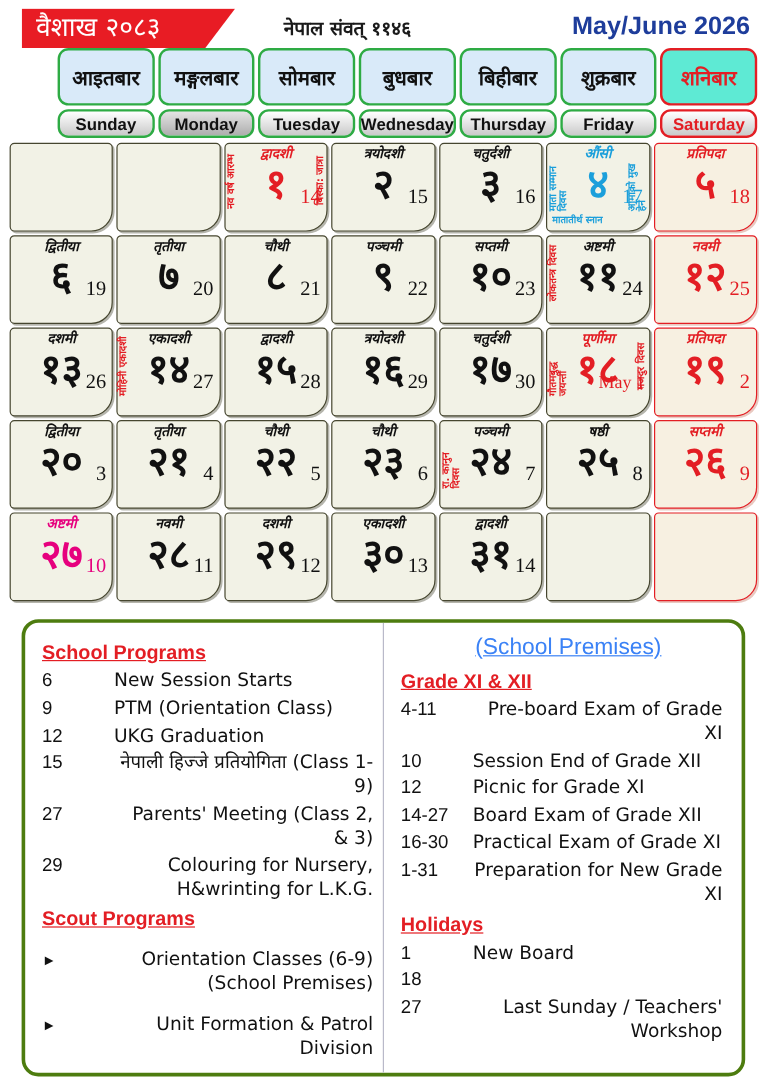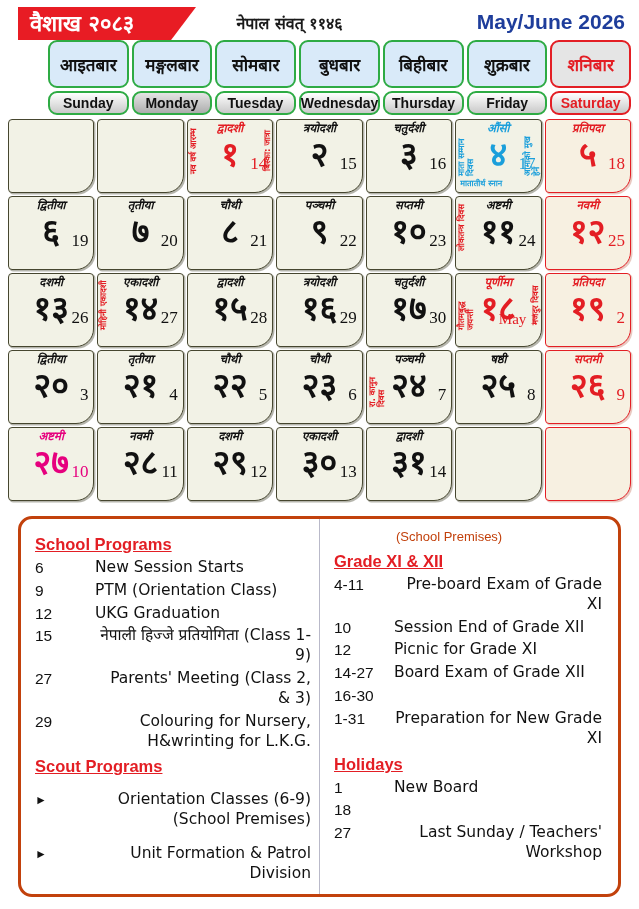--- a/index.html
+++ b/index.html
@@ -3,32 +3,32 @@
 <meta charset="utf-8">
 <style>
   html,body{margin:0;padding:0;background:#fff;}
   .page{position:relative;width:639px;height:909px;background:#fff;overflow:hidden;
         font-family:"Liberation Sans",sans-serif;}
   .dev{font-family:"DejaVu Sans",sans-serif;}
 
   
   .hdr{position:relative;height:40px;}
   .banner{position:absolute;left:18px;top:7px;width:178px;height:33px;background:#e81c24;
-          clip-path:polygon(0 0,100% 0,86% 100%,0 100%);color:#fff;font-weight:bold;
+          clip-path:polygon(0 0,100% 0,86% 100%,0 100%);color:#fff;font-weight:normal;
           font-size:22px;line-height:33px;padding-left:12px;box-sizing:border-box;}
   .samvat{position:absolute;left:0;right:60px;top:12px;text-align:center;font-size:16px;
           font-weight:bold;color:#1a1a1a;}
   .greg{position:absolute;right:14px;top:10px;font-size:21px;font-weight:bold;color:#1e3d9b;}
 
   
   .wk-row{display:grid;grid-template-columns:repeat(7,1fr);gap:3px;margin:0 8px;padding-left:40px;}
   .wk-np{height:44px;display:flex;align-items:center;justify-content:center;
          background:#d9eaf9;border:2.5px solid #2eab44;border-radius:9px;
          font-weight:bold;font-size:17px;color:#111;}
-  .wk-np.sat{background:#e5e5e5;border-color:#e31e24;color:#e31e24;}
+  .wk-np.sat{background:#5eead4;border-color:#e31e24;color:#e31e24;}
   .wk-en-row{margin-top:3px;}
   .wk-en{height:20px;display:flex;align-items:center;justify-content:center;
          background:linear-gradient(180deg,#ffffff 0%,#c9c9c9 100%);
          border:2.5px solid #2eab44;border-radius:9px;font-weight:bold;font-size:14px;color:#111;}
   .wk-en.shade{background:linear-gradient(180deg,#e4e4e4 0%,#adadad 100%);}
   .wk-en.sat{border-color:#e31e24;color:#e31e24;}
 
   
   .grid{display:grid;grid-template-columns:repeat(7,1fr);gap:3px;margin:4px 8px 0 8px;}
   .cell{position:relative;height:74px;background:#f2f2e6;border:1.5px solid #46462f;
@@ -43,32 +43,32 @@
   .note-l,.note-r{position:absolute;top:6px;bottom:16px;display:flex;align-items:center;
            justify-content:center;writing-mode:vertical-rl;transform:rotate(180deg);
            font-size:8.5px;font-weight:bold;line-height:1;}
   .note-l{left:1px;} .note-r{right:1px;}
   .note-b{position:absolute;left:4px;bottom:4px;font-size:8px;font-weight:bold;}
 
   .c-black{color:#111;} .c-red{color:#e31e24;} .c-blue{color:#1b9fdb;} .c-magenta{color:#e6007e;}
 
   
   .panel{position:absolute;left:18px;right:18px;top:516px;bottom:12px;
-         border:3px solid #c2410c;border-radius:14px;display:flex;overflow:hidden;}
+         border:3px solid #4d7c0f;border-radius:14px;display:flex;overflow:hidden;}
   .col{flex:1;padding:10px 8px 8px 14px;box-sizing:border-box;}
   .col.left{border-right:1px solid #b9b9c9;}
   .sec-head{color:#e31e24;font-weight:bold;font-size:16.5px;text-decoration:underline;
             margin:6px 0 4px 0;}
   .ev-row{display:flex;font-size:15.5px;color:#111;line-height:1.28;margin-bottom:3px;}
   .ev-key{width:60px;flex:0 0 60px;}
   .ev-key.bullet{font-size:12px;padding-top:3px;}
   .ev-txt{max-width:218px;text-align:right;}
   .col.right .ev-txt{max-width:208px;}
   .ev-row.spaced{margin-top:14px;}
-  .plain-line{font-size:13px;color:#c2410c;padding-left:62px;margin-bottom:8px;}
+  .plain-line{font-size:19px;color:#3b82f6;padding-left:62px;margin-bottom:8px;text-decoration:underline;}
 </style>
 </head>
 <body>
 
 <div class="page">
 
   <div class="hdr">
     <div class="banner dev">वैशाख २०८३</div>
     <div class="samvat dev">नेपाल संवत् ११४६</div>
     <div class="greg">May/June 2026</div>
@@ -316,20 +316,21 @@
         <div class="ev-row">
           <div class="ev-key">12</div>
           <div class="ev-txt dev">Picnic for Grade XI</div>
         </div>
         <div class="ev-row">
           <div class="ev-key">14-27</div>
           <div class="ev-txt dev">Board Exam of Grade XII</div>
         </div>
         <div class="ev-row">
           <div class="ev-key">16-30</div>
+          <div class="ev-txt dev">Practical Exam of Grade XI</div>
         </div>
         <div class="ev-row">
           <div class="ev-key">1-31</div>
           <div class="ev-txt dev">Preparation for New Grade XI</div>
         </div>
         <div class="sec-head">Holidays</div>
         <div class="ev-row">
           <div class="ev-key">1</div>
           <div class="ev-txt dev">New Board</div>
         </div>

